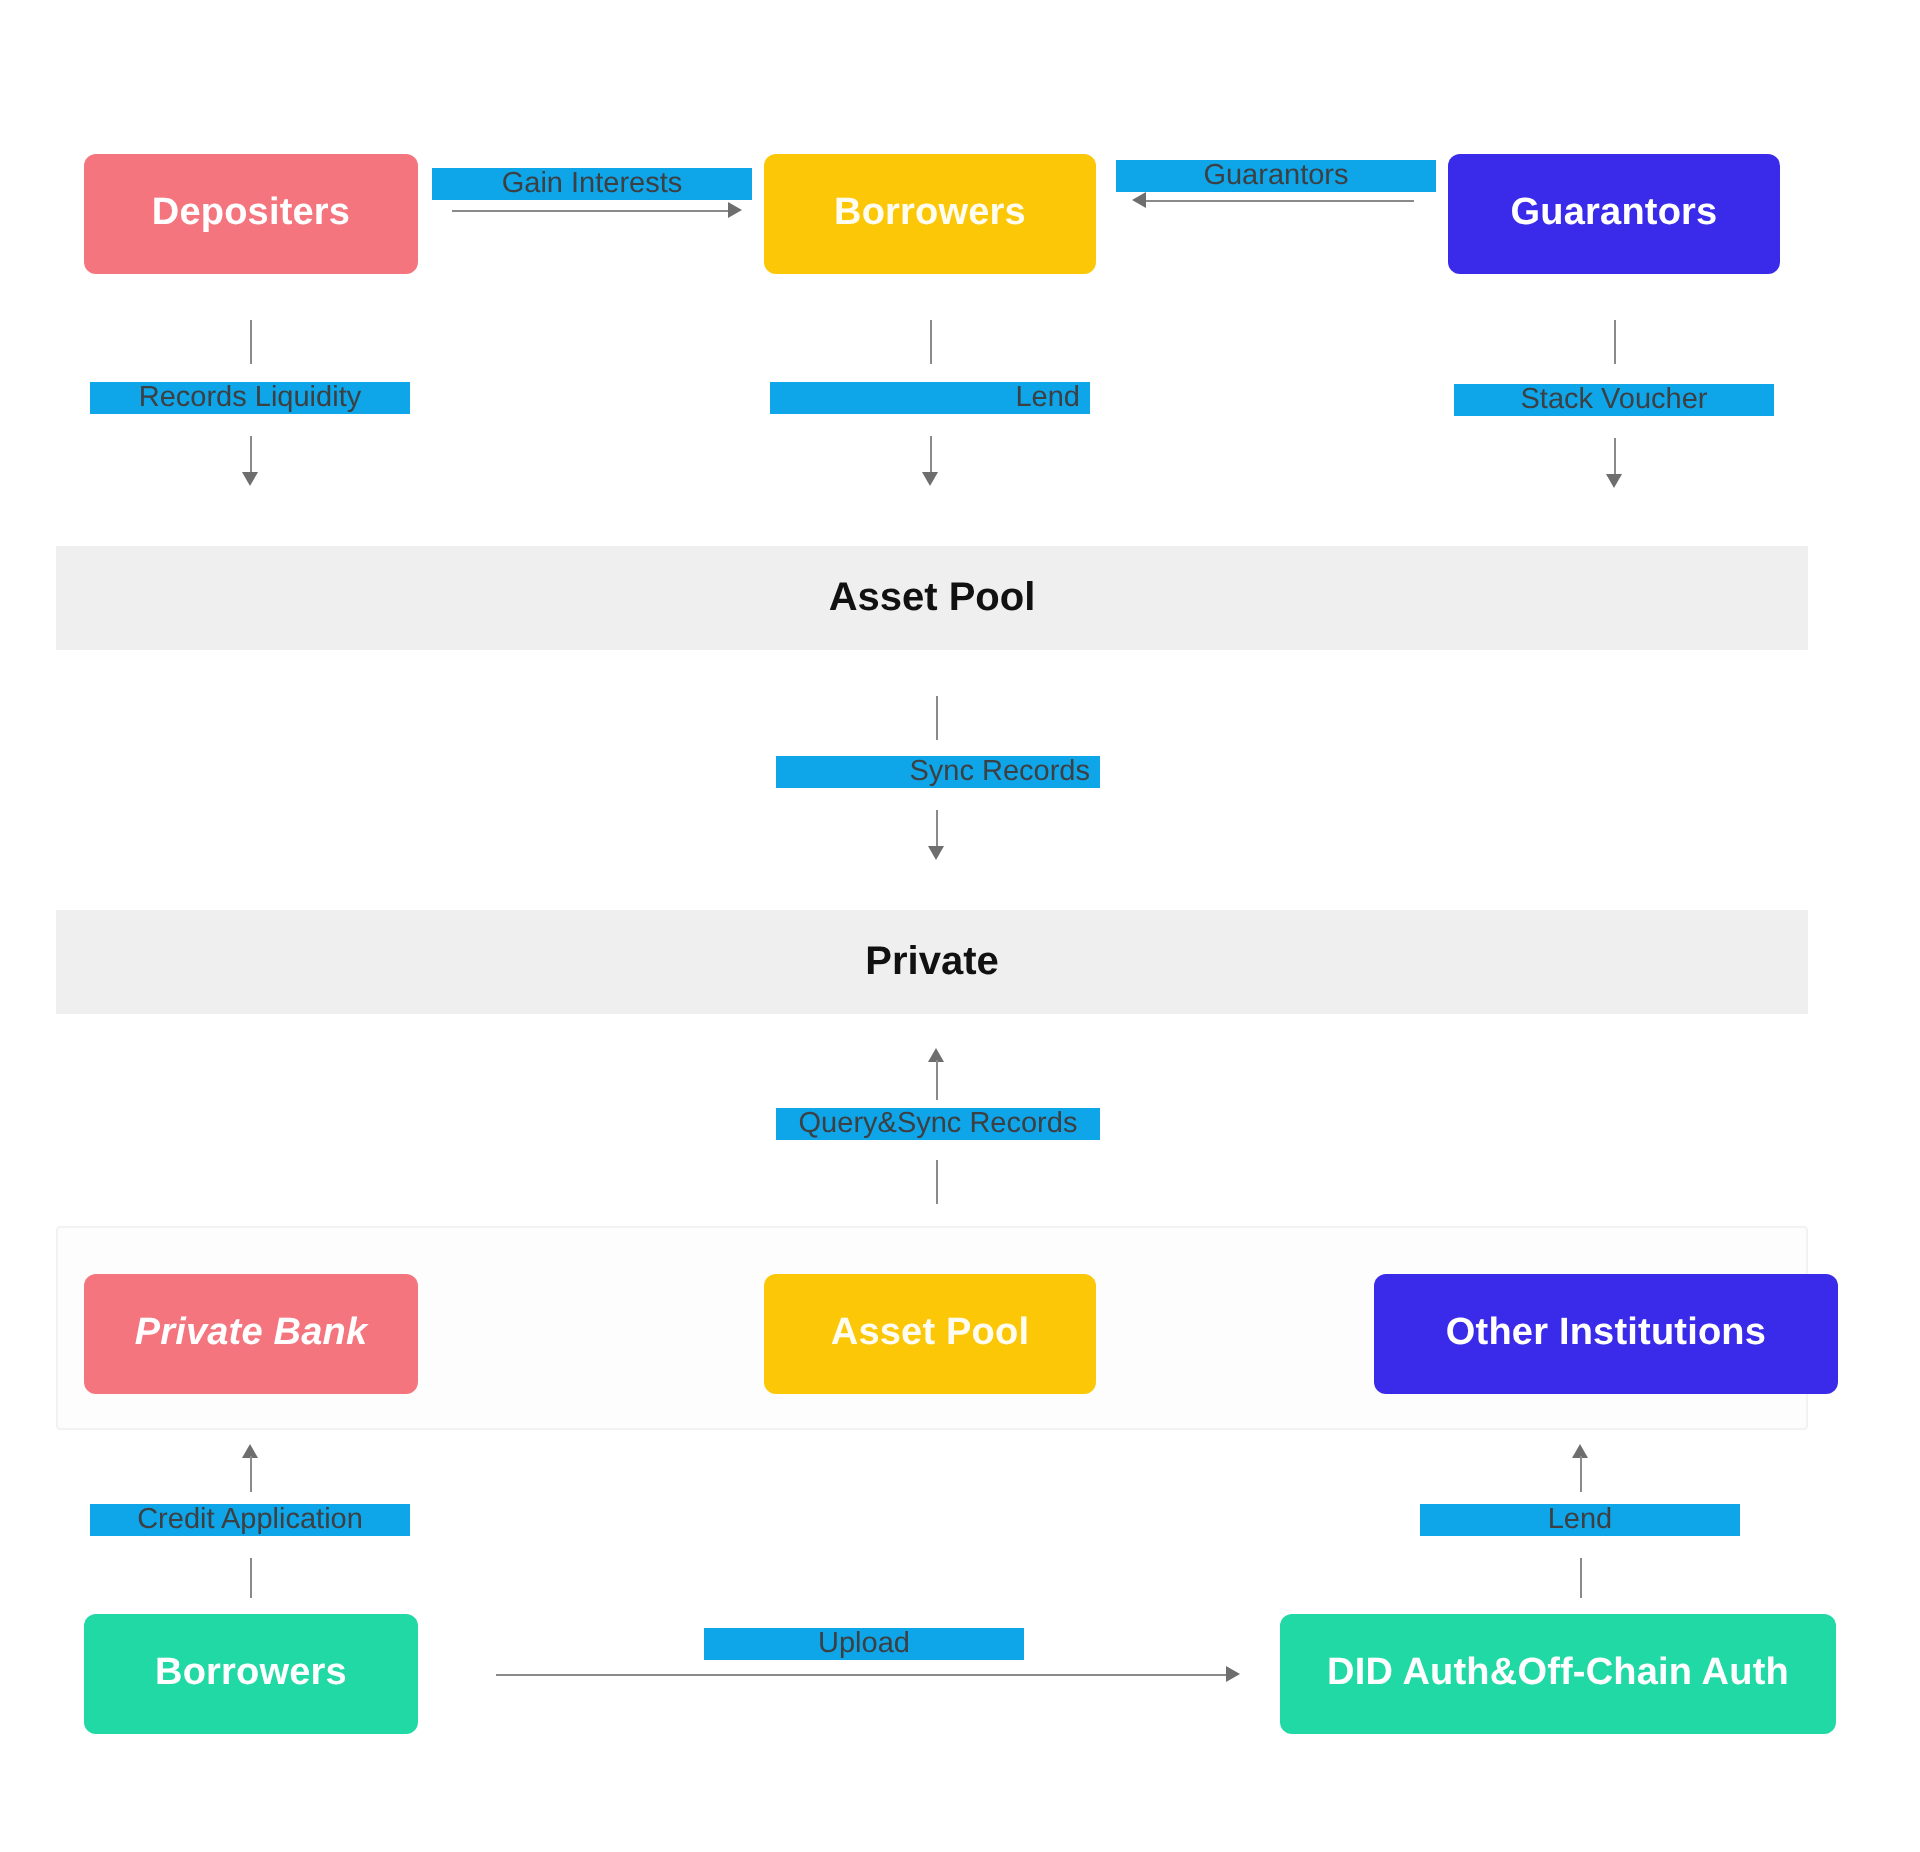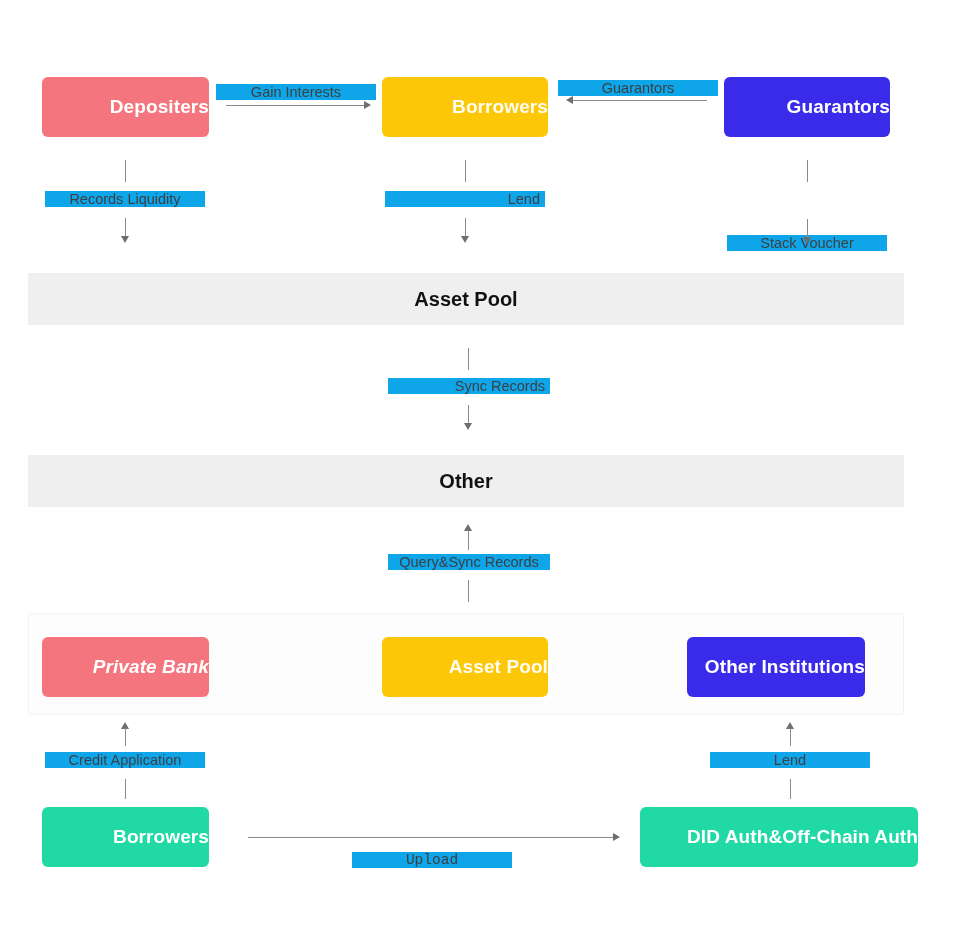--- a/index.html
+++ b/index.html
@@ -19,21 +19,21 @@
     width: 960px;
     height: 926px;
     background: #ffffff;
   }
 
   
   .node {
     position: absolute;
     display: flex;
     align-items: center;
-    justify-content: flex-end;
+    justify-content: center;
     border-radius: 6px;
     color: #ffffff;
     font-weight: bold;
     font-size: 19px;
     letter-spacing: 0.1px;
     white-space: nowrap;
     box-sizing: border-box;
   }
   .node.pink   { background: #F4757E; }
   .node.yellow { background: #FBC707; color: #FFFDF2; }
@@ -140,53 +140,53 @@
   <div class="conn-label" style="left:45px; top:191px; width:160px;">Records Liquidity</div>
   <div class="vline" style="left:125px; top:218px; height:20px;"></div>
   <div class="arrow-down" style="left:121px; top:236px;"></div>
 
   <div class="vline" style="left:465px; top:160px; height:22px;"></div>
   <div class="conn-label" style="left:385px; top:191px; width:160px;text-align:right;">Lend</div>
   <div class="vline" style="left:465px; top:218px; height:20px;"></div>
   <div class="arrow-down" style="left:461px; top:236px;"></div>
 
   <div class="vline" style="left:807px; top:160px; height:22px;"></div>
-  <div class="conn-label" style="left:727px; top:192px; width:160px;margin-top:43px;">Stack Voucher</div>
+  <div class="conn-label" style="left:727px; top:192px; width:160px;">Stack Voucher</div>
   <div class="vline" style="left:807px; top:219px; height:20px;"></div>
   <div class="arrow-down" style="left:803px; top:237px;"></div>
 
   <div class="bar" style="left:28px; top:273px; width:876px; height:52px;">
     <span>Asset Pool</span>
   </div>
 
   <div class="vline" style="left:468px; top:348px; height:22px;"></div>
   <div class="conn-label" style="left:388px; top:378px; width:162px;text-align:right;">Sync Records</div>
   <div class="vline" style="left:468px; top:405px; height:20px;"></div>
   <div class="arrow-down" style="left:464px; top:423px;"></div>
 
   <div class="bar" style="left:28px; top:455px; width:876px; height:52px;">
-    <span>Other</span>
+    <span>Private</span>
   </div>
 
   <div class="arrow-up" style="left:464px; top:524px;"></div>
   <div class="vline" style="left:468px; top:530px; height:20px;"></div>
   <div class="conn-label" style="left:388px; top:554px; width:162px;">Query&amp;Sync Records</div>
   <div class="vline" style="left:468px; top:580px; height:22px;"></div>
 
   <div class="panel" style="left:28px; top:613px; width:876px; height:102px;"></div>
 
   <div class="node pink" style="left:42px; top:637px; width:167px; height:60px;font-style:italic;">
     <span>Private Bank</span>
   </div>
 
   <div class="node yellow" style="left:382px; top:637px; width:166px; height:60px;">
     <span>Asset Pool</span>
   </div>
 
-  <div class="node blue" style="left:687px; top:637px; width:178px; height:60px;">
+  <div class="node blue" style="left:687px; top:637px; width:232px; height:60px;">
     <span>Other Institutions</span>
   </div>
 
   <div class="arrow-up" style="left:121px; top:722px;"></div>
   <div class="vline" style="left:125px; top:728px; height:18px;"></div>
   <div class="conn-label" style="left:45px; top:752px; width:160px;">Credit Application</div>
   <div class="vline" style="left:125px; top:779px; height:20px;"></div>
 
   <div class="arrow-up" style="left:786px; top:722px;"></div>
   <div class="vline" style="left:790px; top:728px; height:18px;"></div>
@@ -196,15 +196,15 @@
   <div class="node green" style="left:42px; top:807px; width:167px; height:60px;">
     <span>Borrowers</span>
   </div>
 
   <div class="node green" style="left:640px; top:807px; width:278px; height:60px;">
     <span>DID Auth&amp;Off-Chain Auth</span>
   </div>
 
   <div class="hline" style="left:248px; top:837px; width:368px;"></div>
   <div class="arrow-right" style="left:613px; top:833px;"></div>
-  <div class="conn-label" style="left:352px; top:852px; width:160px;font-family:Liberation Mono, monospace;">Upload</div>
+  <div class="conn-label" style="left:352px; top:814px; width:160px;">Upload</div>
 
 </div>
 
 </body></html>

